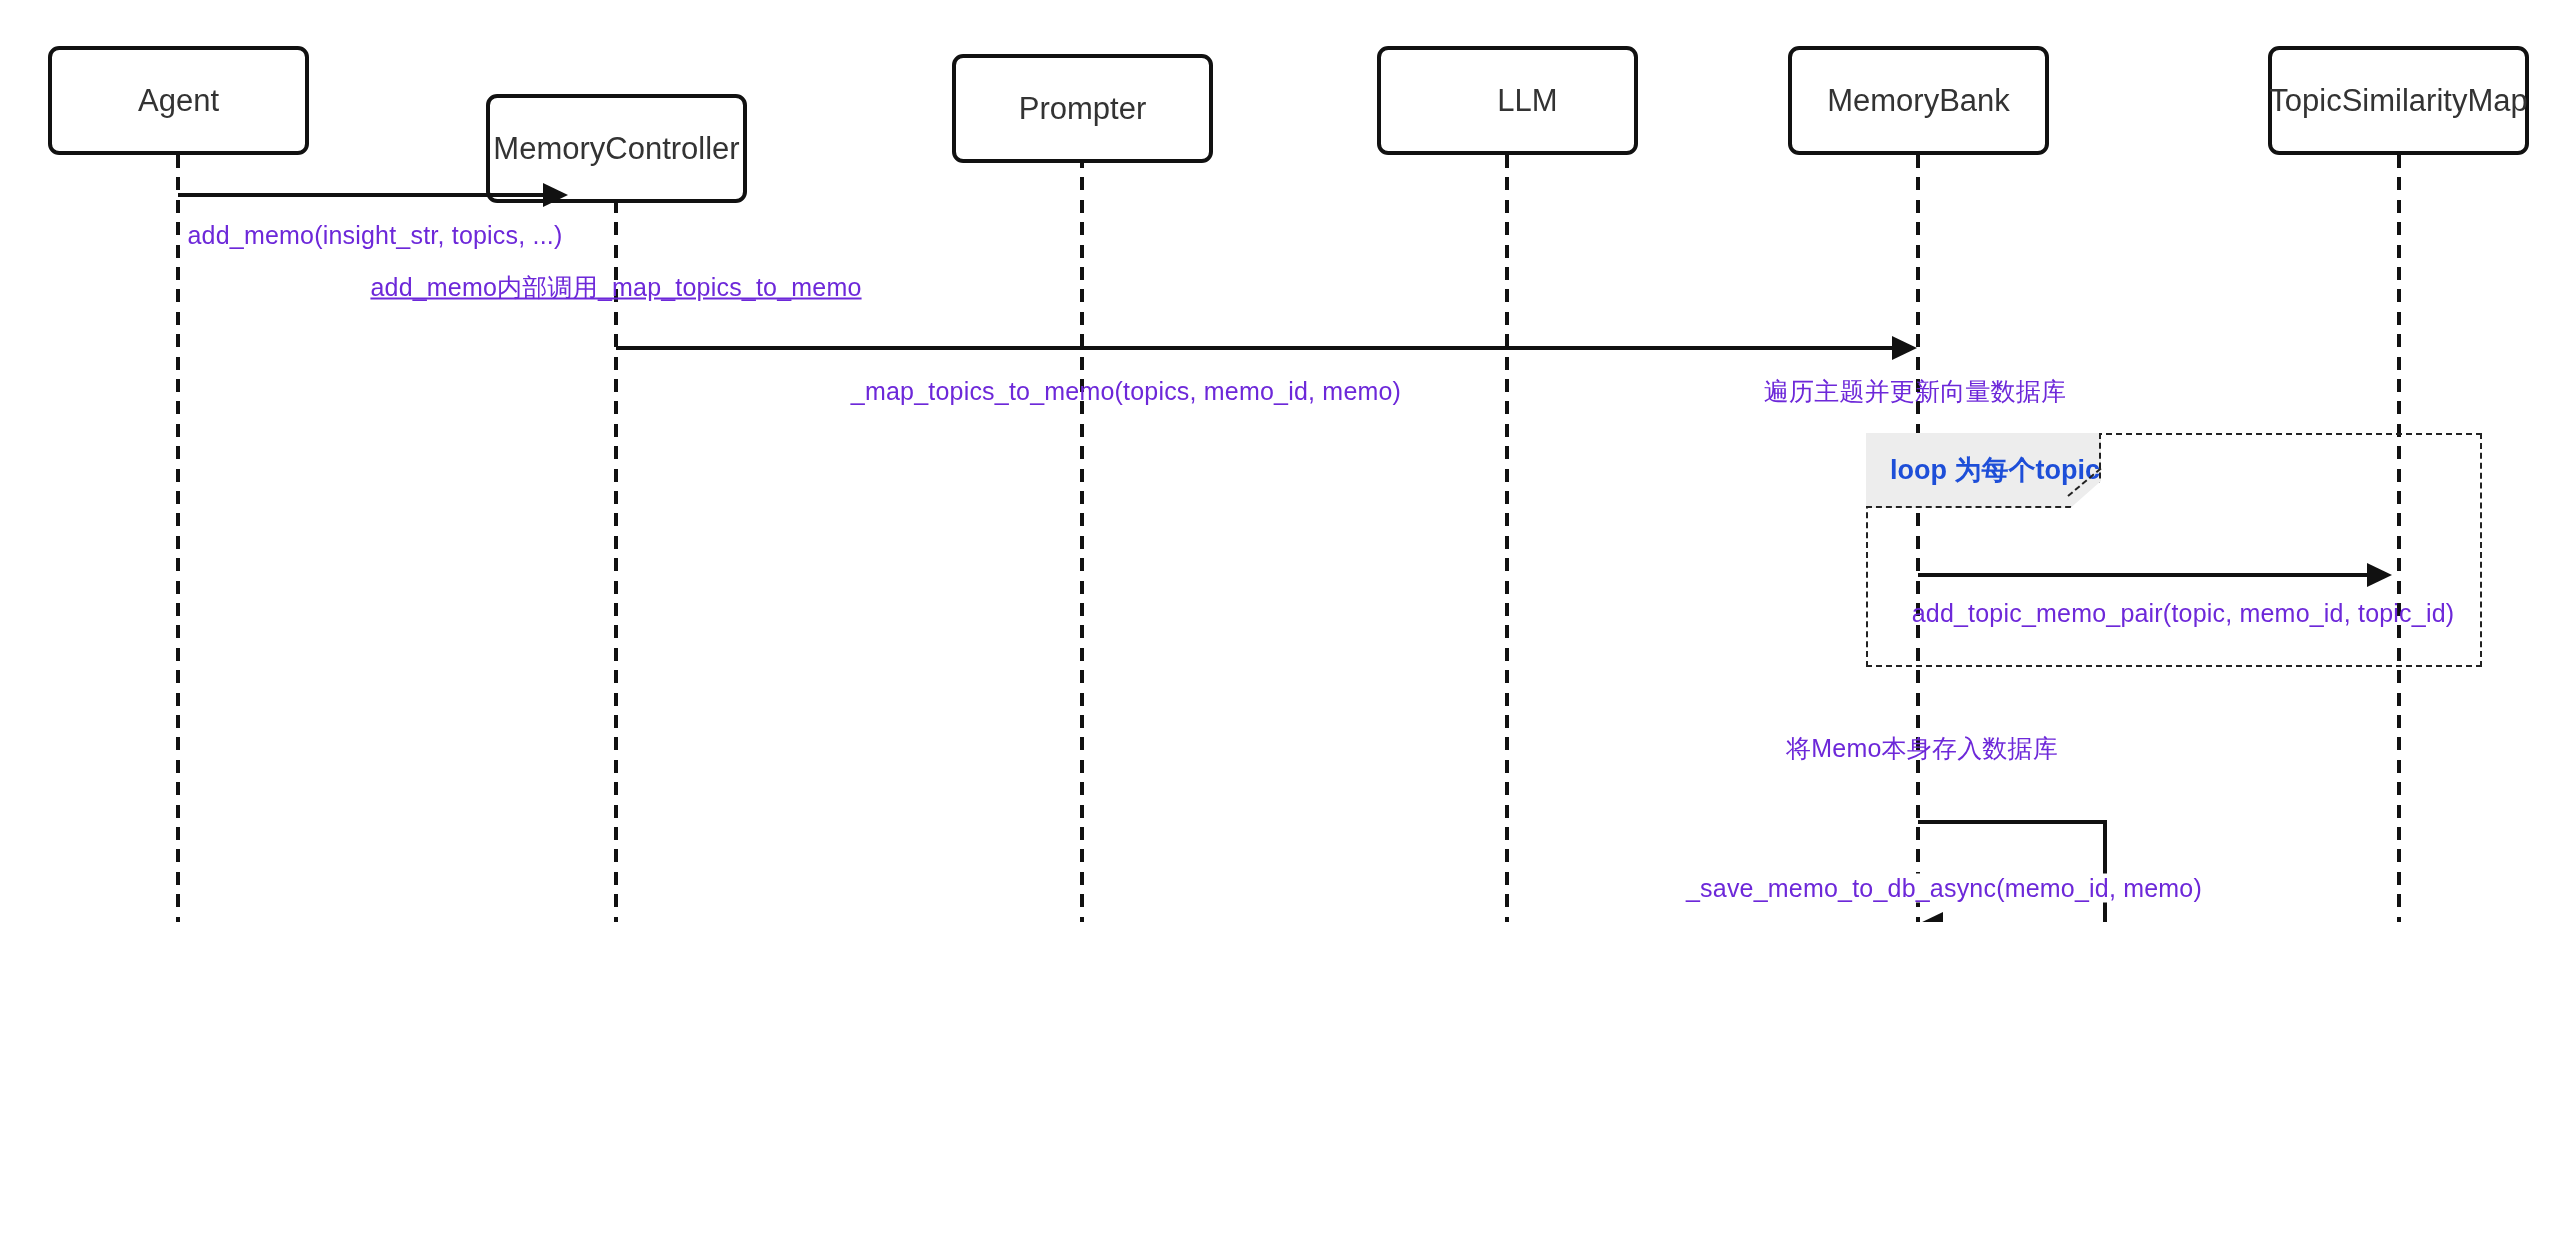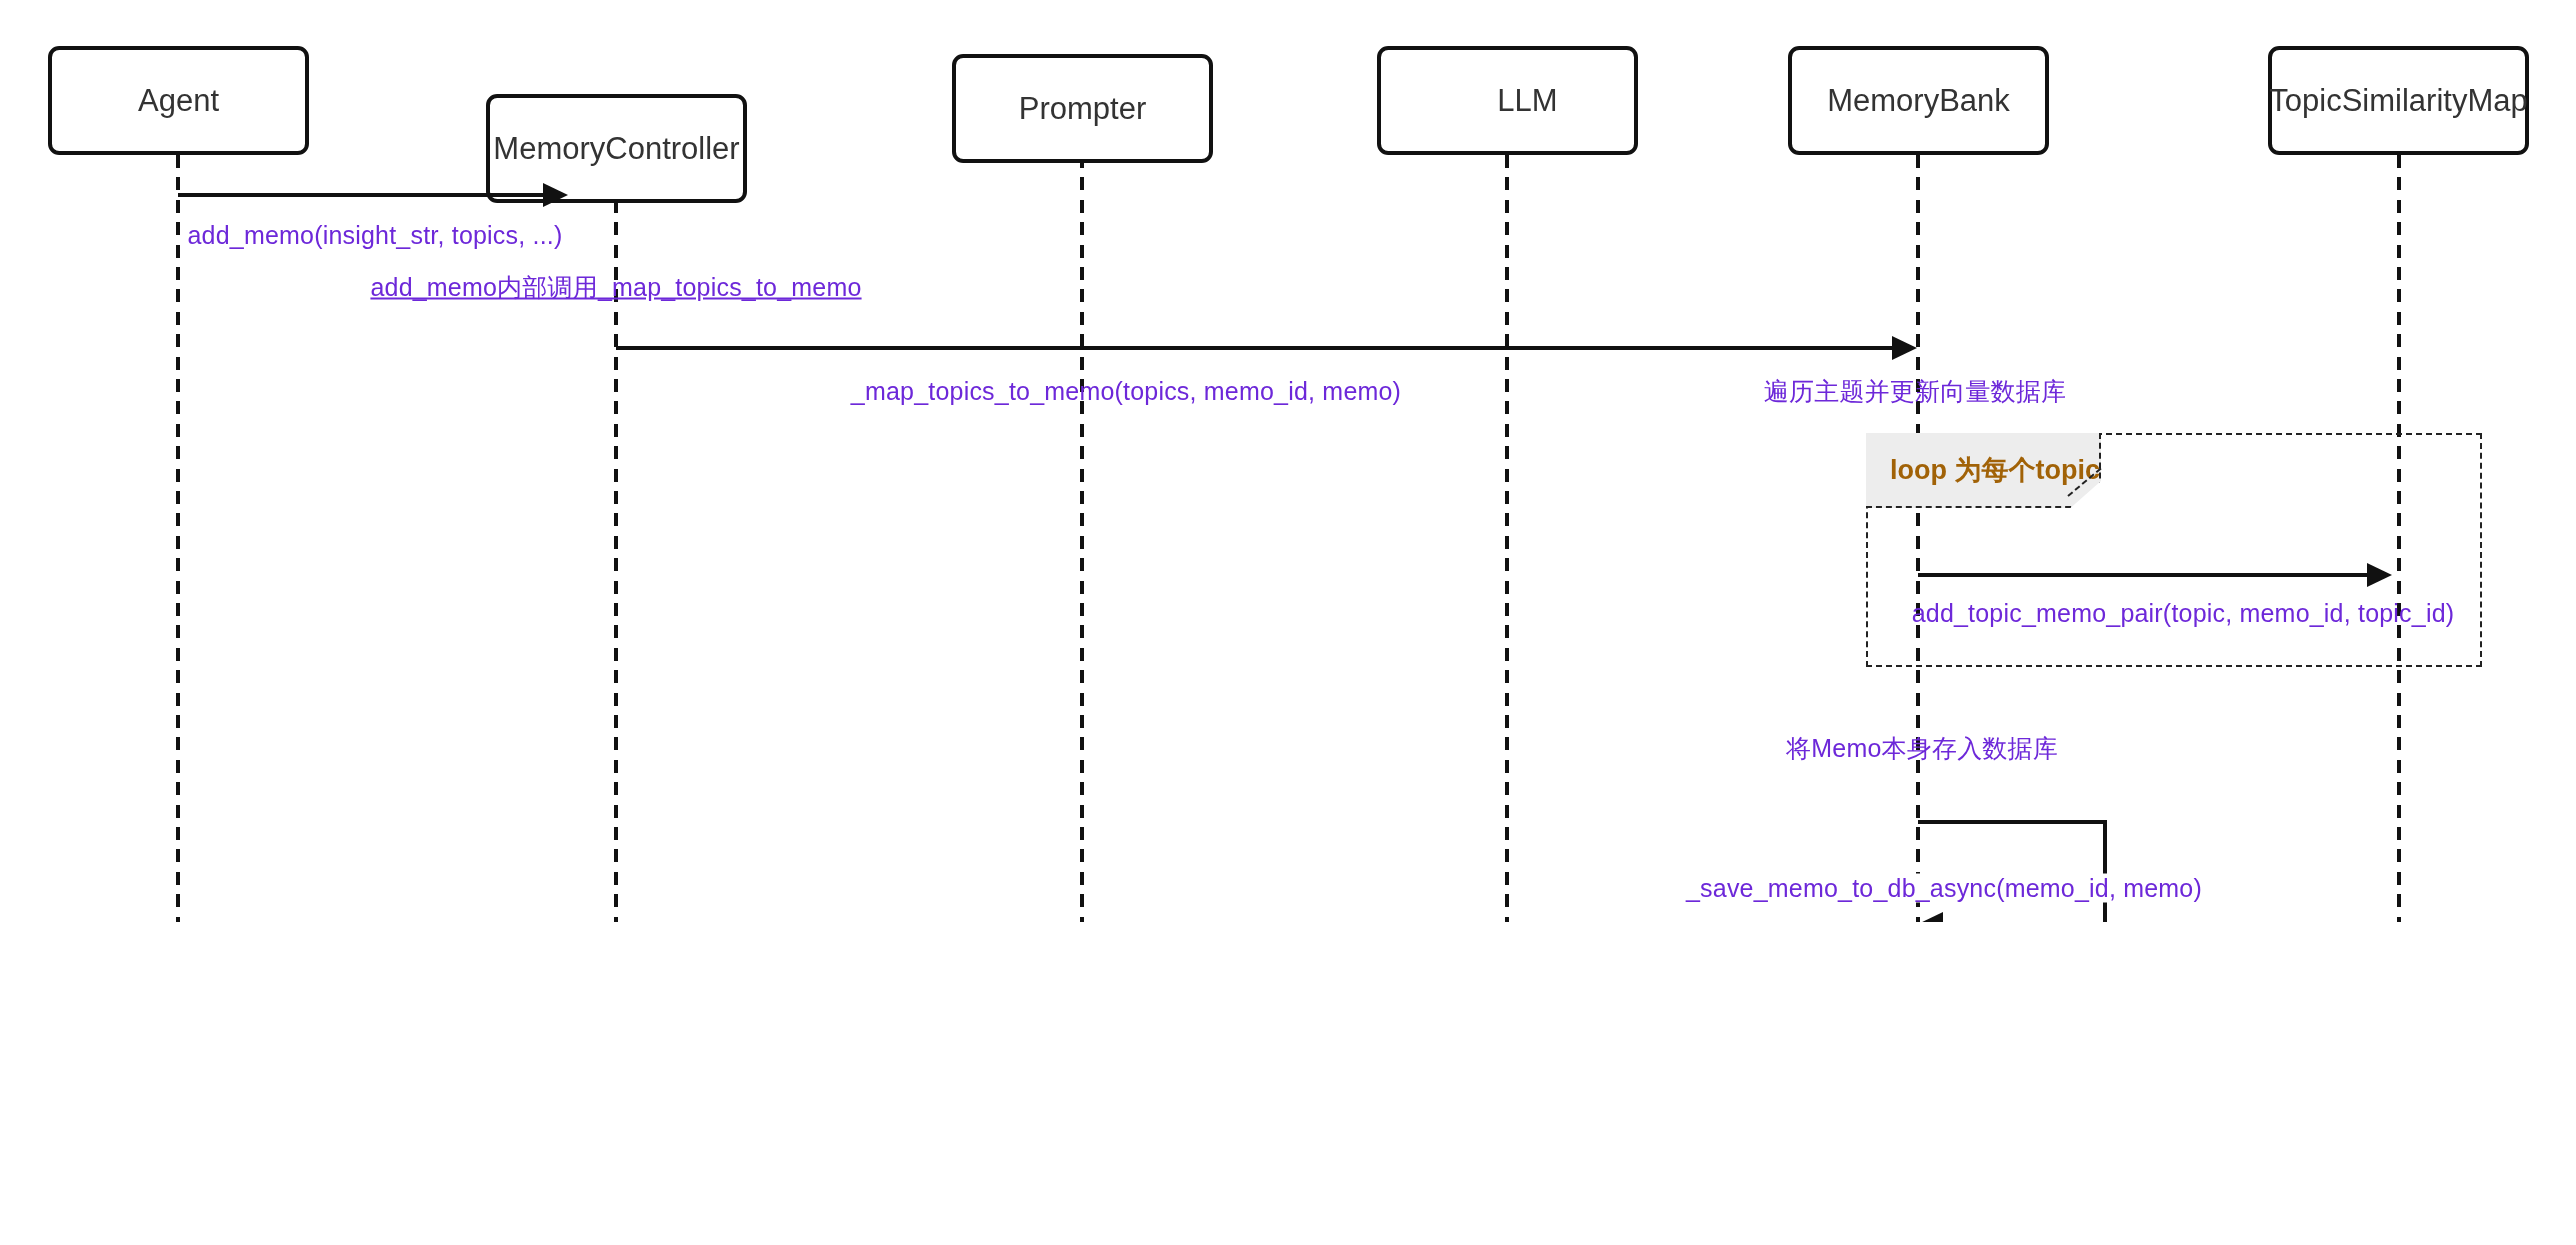--- a/index.html
+++ b/index.html
@@ -45,21 +45,21 @@
   .loop-box{
     position:absolute;left:1866px;top:433px;width:616px;height:234px;
     box-sizing:border-box;border:2.8px dashed #222;background:transparent;
   }
   .loop-tab{
     position:absolute;left:1866px;top:433px;width:235px;height:75px;
     box-sizing:border-box;background:#ededed;
     border-right:2.8px dashed #222;border-bottom:2.8px dashed #222;
     clip-path:polygon(0 0,100% 0,100% 64%,87% 100%,0 100%);
     display:flex;align-items:center;
-    font-size:27px;font-weight:bold;color:#a16207;
+    font-size:27px;font-weight:bold;color:#1d4ed8;
     padding-left:24px;white-space:nowrap;
   }
   .loop-tab-cut{
     position:absolute;left:2068px;top:495px;width:43px;height:0;
     border-top:2.8px dashed #222;transform:rotate(-40deg);transform-origin:left center;
   }
 </style>
 </head>
 <body>
 

